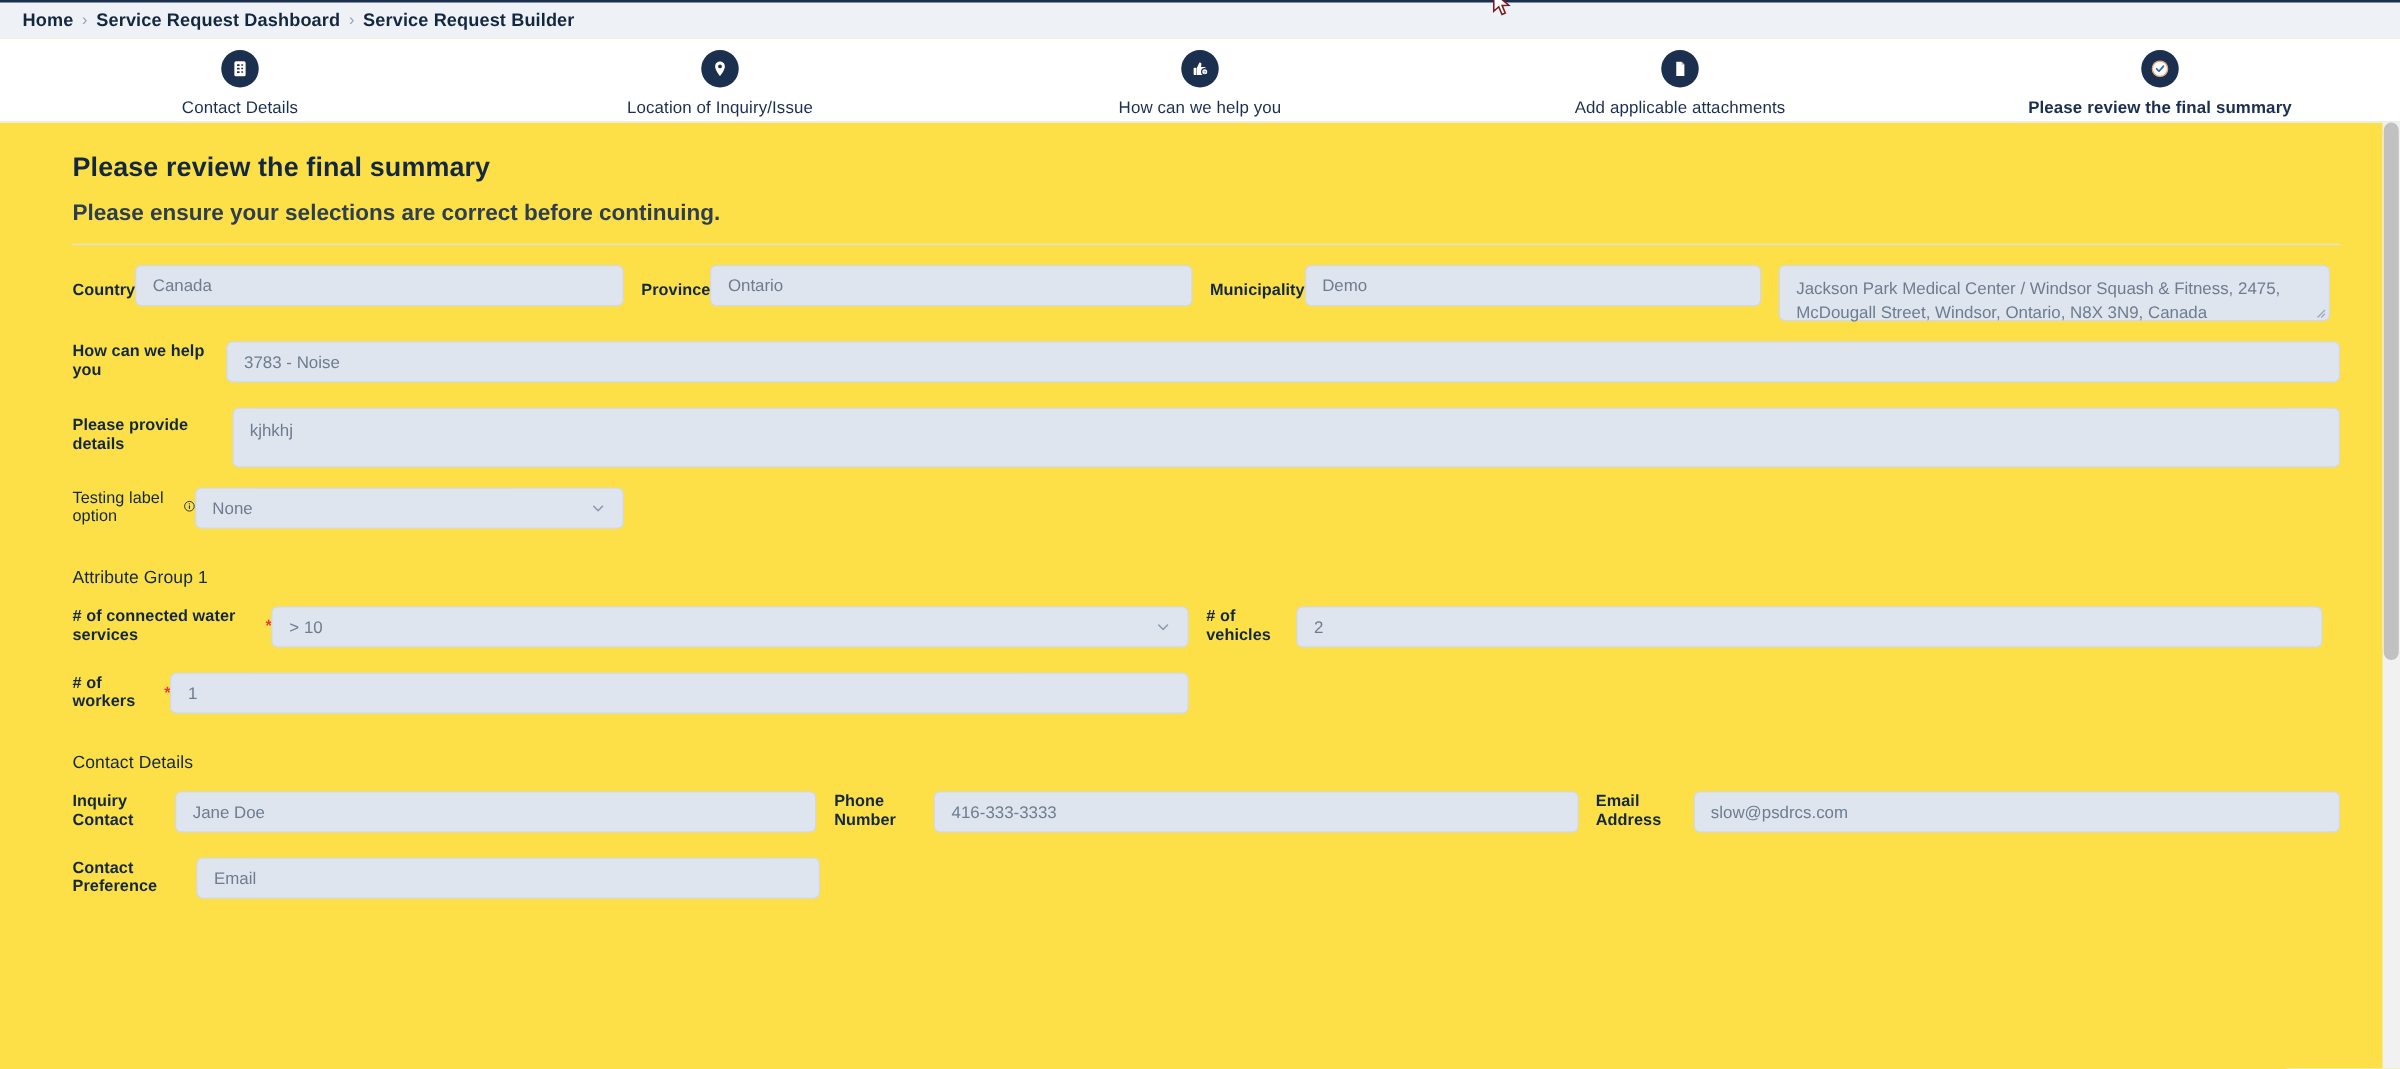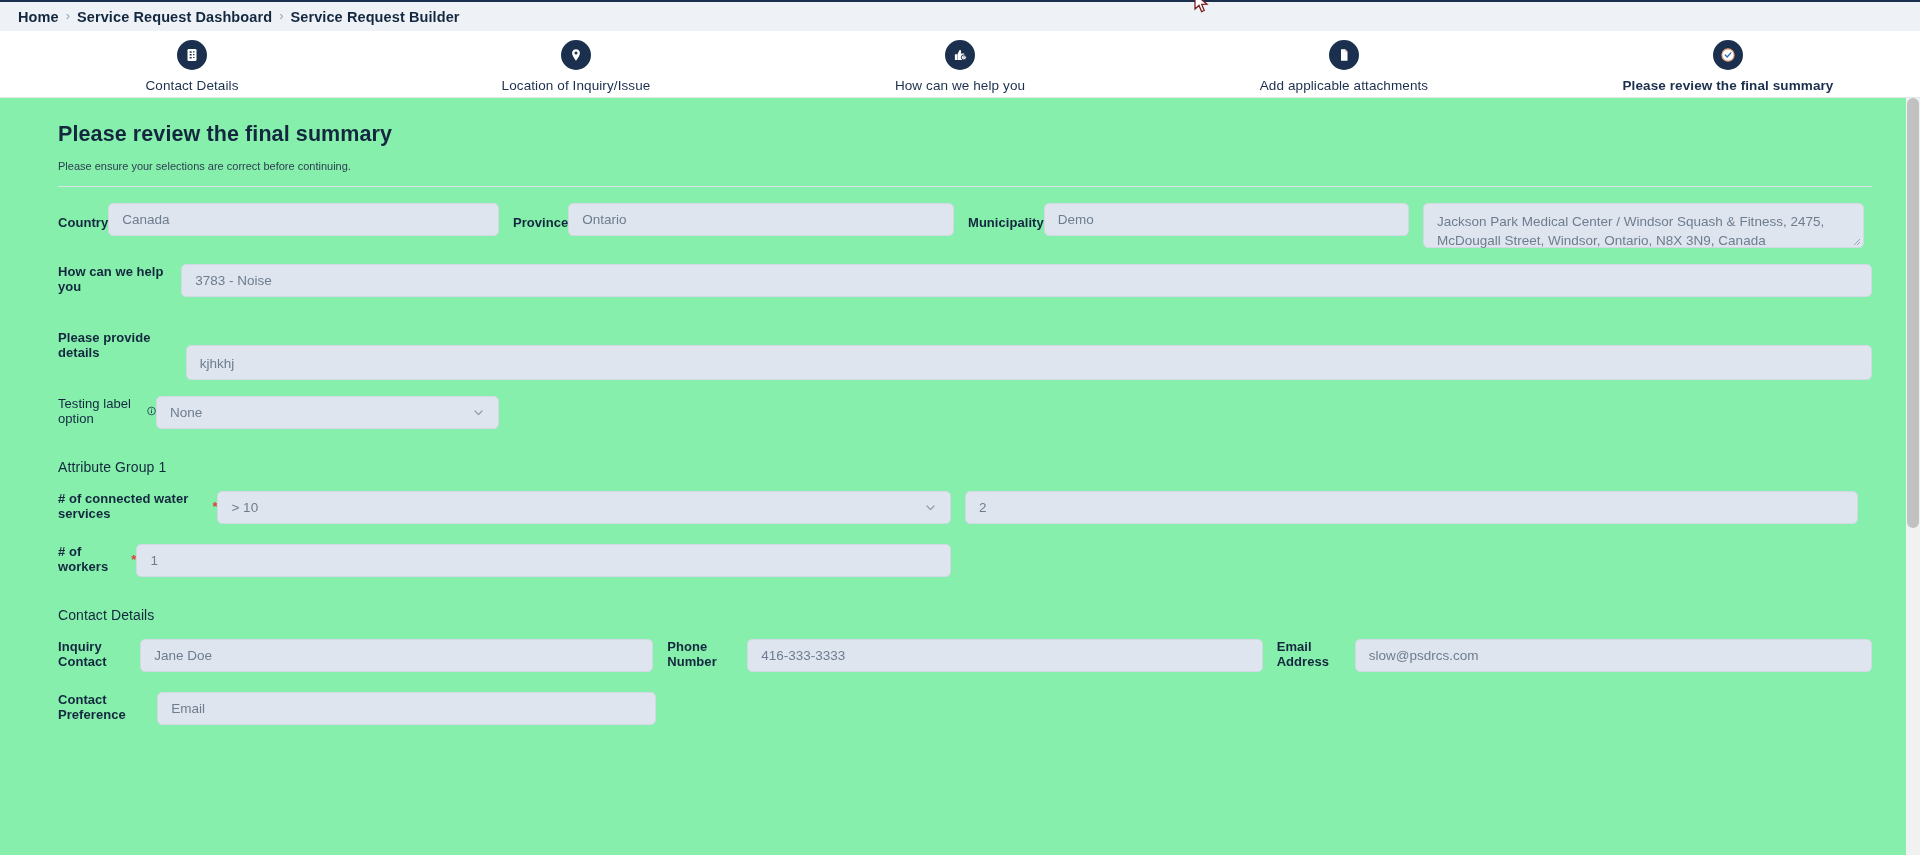--- a/index.html
+++ b/index.html
@@ -7,21 +7,21 @@
     margin: 0; padding: 0;
     width: 1920px; height: 855px;
     overflow: hidden;
     background: #ffffff;
     font-family: "Liberation Sans", sans-serif;
   }
   .page {
     position: relative;
     width: 1920px; height: 855px;
     overflow: hidden;
-    background: #86efac;
+    background: #fde047;
   }
 
   
   .breadcrumb-bar {
     height: 31px;
     background: #eef2f7;
     border-top: 2px solid #1b2f4e;
     display: flex;
     align-items: center;
     padding-left: 18px;
@@ -86,23 +86,24 @@
     padding: 0 48px 0 58px;
   }
   .h1 {
     font-size: 21.5px;
     font-weight: bold;
     color: #13283f;
     margin: 24px 0 0 0;
     letter-spacing: .1px;
   }
   .subtitle {
-    font-size: 11px;
+    font-size: 18px;
     color: #2c3e50;
     margin: 13px 0 0 0;
+    font-weight: bold;
   }
   .divider {
     height: 1px;
     background: #dde3ea;
     margin: 14px 0 0 0;
   }
 
   .row {
     display: flex;
     gap: 14px;
@@ -161,21 +162,21 @@
     border: 1px solid #d2d9e4;
     border-radius: 5px;
     padding: 8px 13px;
     font-size: 13.5px;
     line-height: 19px;
     color: #6d7c8f;
     width: 100%;
     position: relative;
   }
   .textarea.loc   { height: 45px; }
-  .textarea.details { height: 35px; margin-top: 28px; }
+  .textarea.details { height: 48px; }
   .resize-grip {
     position: absolute;
     right: 2px; bottom: 1px;
     width: 9px; height: 9px;
     pointer-events: none;
   }
 
   .h2 {
     font-size: 14px;
     font-weight: normal;
@@ -360,20 +361,21 @@
         </span>
         <div class="input select">
           <span>&gt; 10</span>
           <svg class="caret" width="13" height="13" viewBox="0 0 13 13">
             <path d="M3 5 L6.5 8.6 L10 5" stroke="#8b99ab" stroke-width="1.2" fill="none" stroke-linecap="round" stroke-linejoin="round"></path>
           </svg>
         </div>
       </div>
 
       <div class="field f-half2">
+        <span class="label"># of vehicles</span>
         <div class="input">2</div>
       </div>
     </div>
 
     <div class="row">
       <div class="field f-half">
         <span class="label">
           <span># of workers</span>
           <span class="req">*</span>
         </span>

